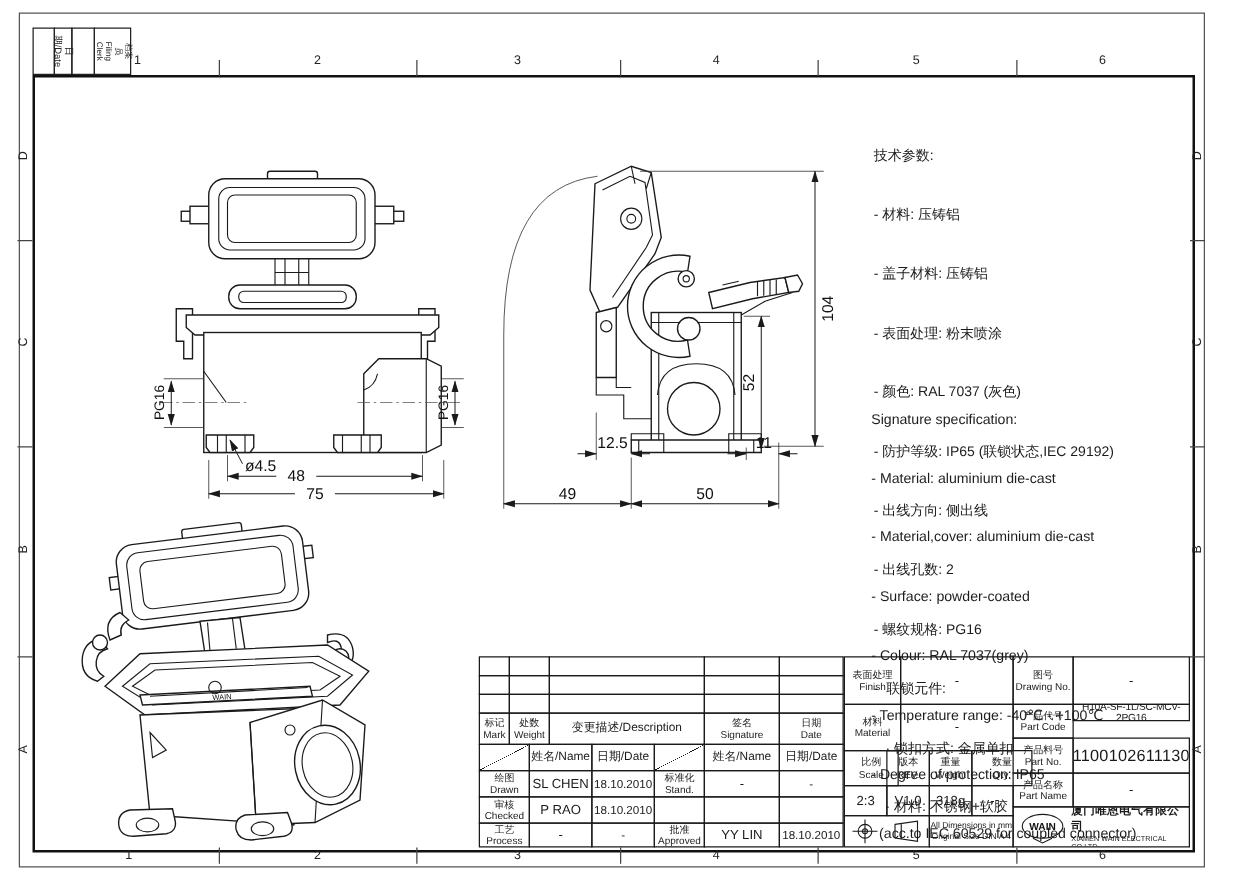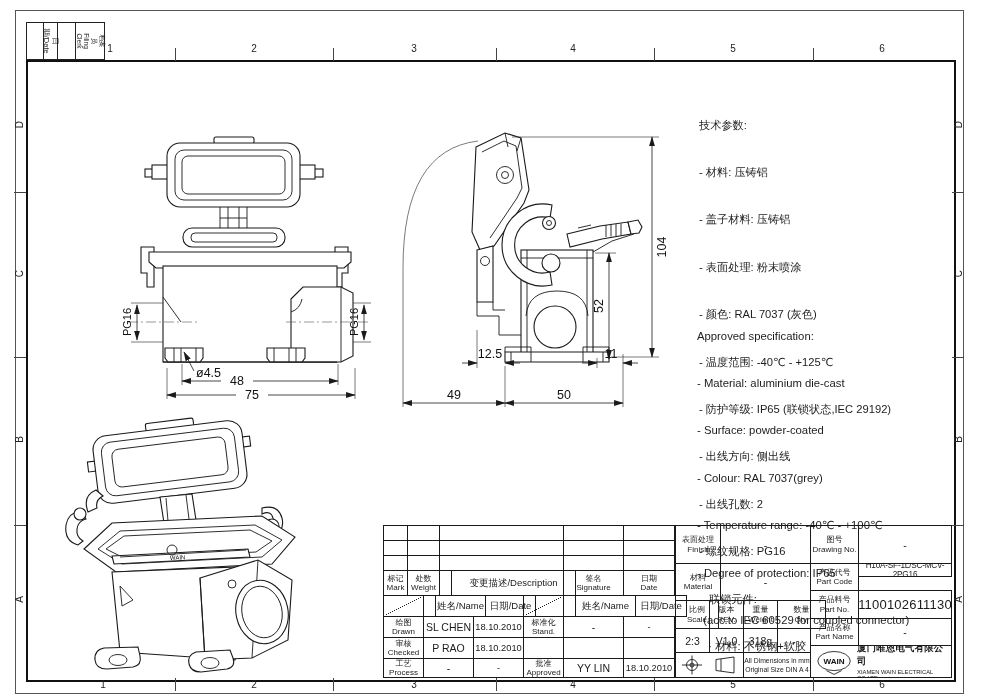--- a/index.html
+++ b/index.html
@@ -19,21 +19,21 @@
   .rot.two{font-size:6.5px;}
   .spec{position:absolute;white-space:pre;line-height:15.8px;color:#1c1c1c;}
   .spec.cn{left:699px;top:86px;font-size:11.2px;}
   .spec.en{left:697px;top:297px;font-size:11.3px;}
   .tb{position:absolute;left:383px;top:525px;width:569px;height:153px;}
   .cell{position:absolute;border:1px solid #1a1a1a;box-sizing:border-box;display:flex;
         align-items:center;justify-content:center;text-align:center;overflow:hidden;}
   .lb{font-size:8px;line-height:1.15;white-space:pre-line;color:#222;}
   .vl{font-size:10.5px;}
   .diag{background:linear-gradient(to bottom right,transparent 49.4%,#1a1a1a 49.4%,#1a1a1a 50.6%,transparent 50.6%);}
-  .hdr{font-size:9.5px;white-space:pre-line;line-height:1.15;margin-left:12px;}
+  .hdr{font-size:9.5px;white-space:pre-line;line-height:1.15;}
   .big{font-size:13px;letter-spacing:.2px;}
   .code{font-size:8.2px;letter-spacing:-0.2px;}
   .dt{font-size:9.3px;}
   .nm{font-size:10.5px;}
   .note{font-size:6.8px;line-height:1.35;}
   .co-cn{font-size:9.3px;font-weight:bold;letter-spacing:.3px;}
   .co-en{font-size:5.8px;margin-top:1px;}
   svg text{font-family:"Liberation Sans","DejaVu Sans",sans-serif;fill:#111;}
   svg .dm{font-size:12.5px;}
   svg .dsm{font-size:11px;}
@@ -239,31 +239,32 @@
       <ellipse cx="210" cy="663" rx="9" ry="5.5" class="t"></ellipse>
     </g>
   </svg>
 
   <div class="spec cn">
     <div>技术参数:</div>
     <div>- 材料: 压铸铝</div>
     <div>- 盖子材料: 压铸铝</div>
     <div>- 表面处理: 粉末喷涂</div>
     <div>- 颜色: RAL 7037 (灰色)</div>
-    <div>- 温度范围: -40℃ - +125℃</div>
     <div>- 防护等级: IP65 (联锁状态,IEC 29192)</div>
     <div>- 出线方向: 侧出线</div>
     <div>- 出线孔数: 2</div>
     <div>- 螺纹规格: PG16</div>
     <div>-  联锁元件:</div>
+    <div>   · 锁扣方式: 金属单扣</div>
     <div>   · 材料: 不锈钢+软胶</div>
   </div>
   <div class="spec en">
-    <div>Approved specification:</div>
+    <div>Signature specification:</div>
     <div>- Material: aluminium die-cast</div>
+    <div>- Material,cover: aluminium die-cast</div>
     <div>- Surface: powder-coated</div>
     <div>- Colour: RAL 7037(grey)</div>
     <div>- Temperature range: -40℃ - +100℃</div>
     <div>- Degree of protection: IP65</div>
     <div>  (acc.to IEC 60529 for coupled connector)</div>
     
     
     
     
     

